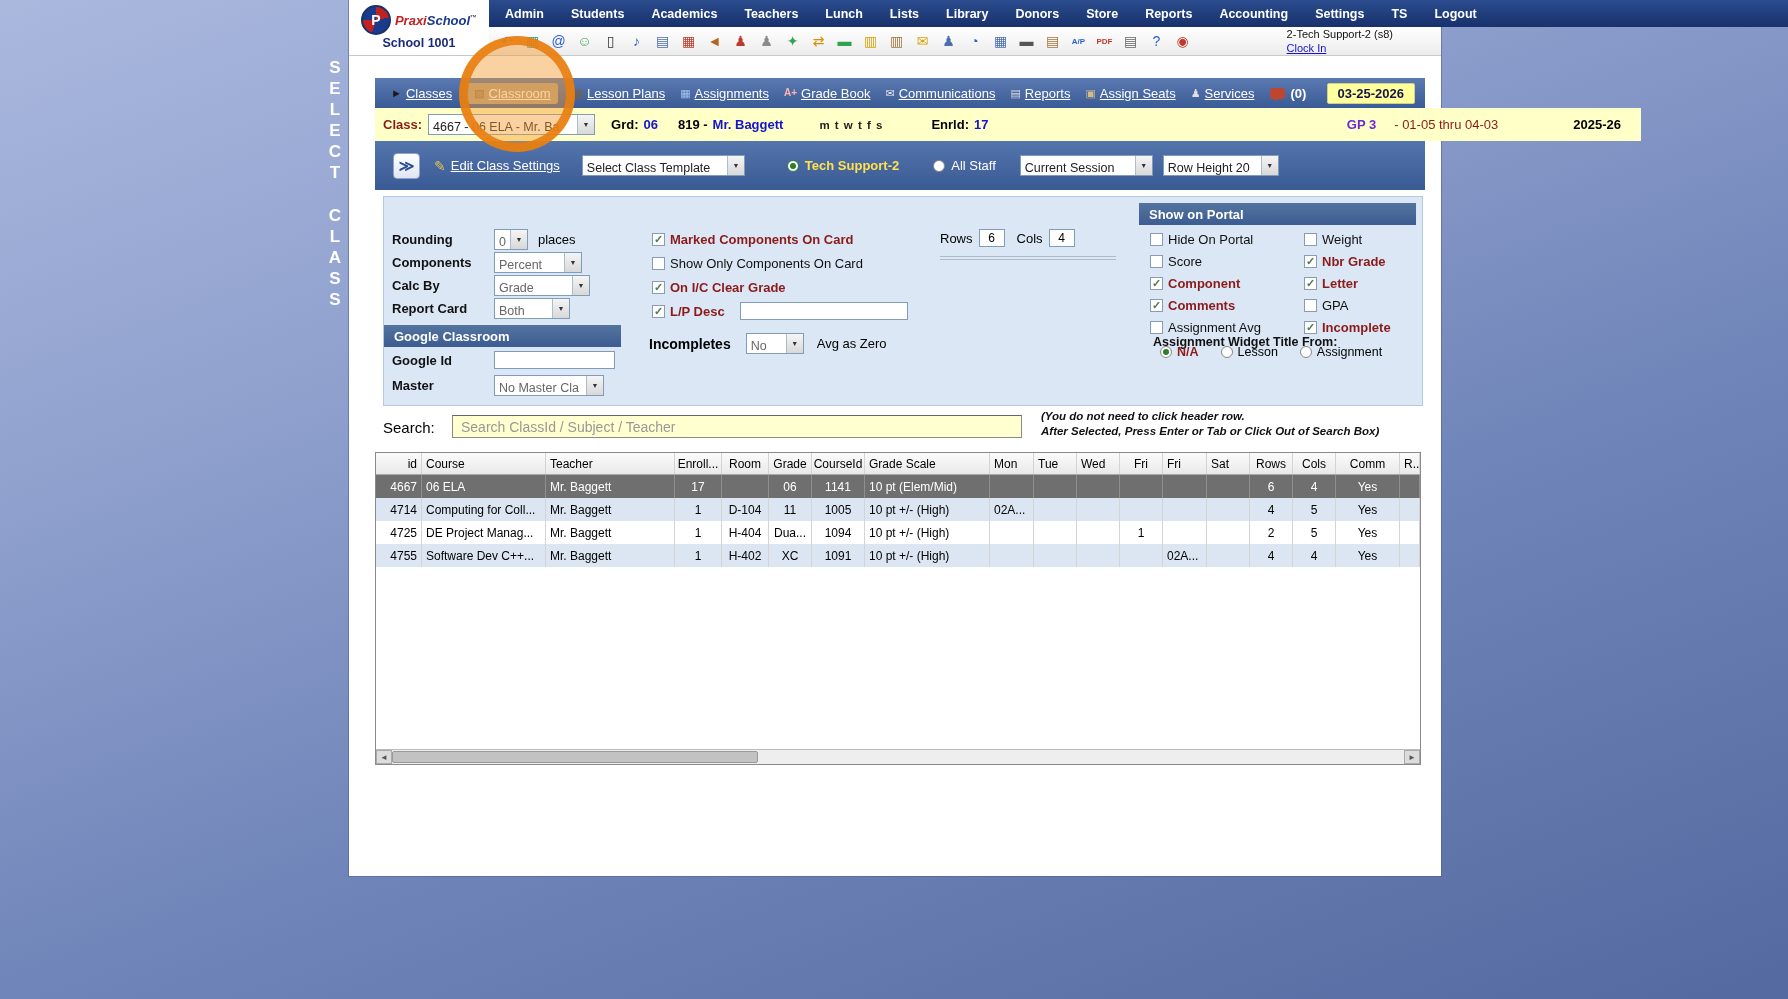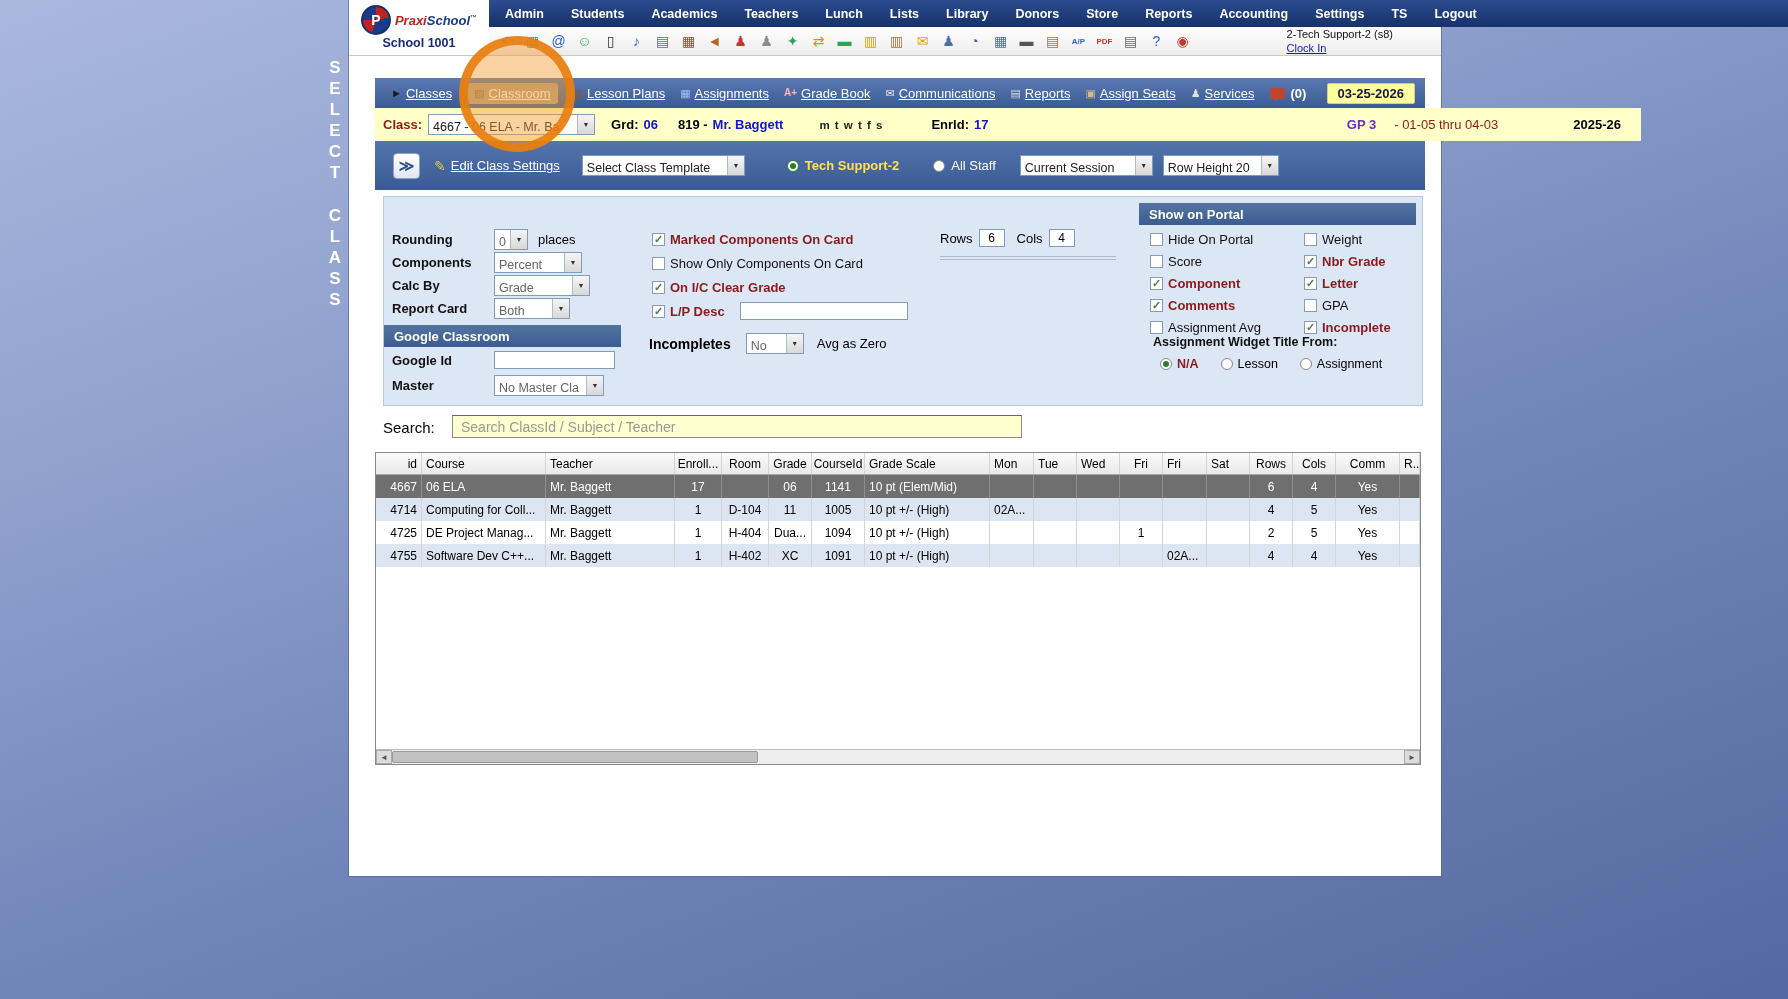--- a/index.html
+++ b/index.html
@@ -105,21 +105,21 @@
   .incomp{position:absolute;left:265px;top:136px;display:flex;align-items:center}
   .incomp .ilabel{font-weight:bold;font-size:14px}
   .rowscols{position:absolute;left:556px;top:32px;width:176px;font-size:13px}
   .rcline{display:flex;align-items:center;gap:6px}
   .divider{border-top:1px solid #aeb9cc;margin-top:9px}
   .lunch{margin-top:4px}
   .portalcol{position:absolute;top:31px}
   .portalcol .chk{height:22px}
   .pc1{left:766px}.pc2{left:920px}
   .widget-title{position:absolute;left:769px;top:138px;font-size:12.5px;font-weight:bold;color:#111}
-  .widget-radios{position:absolute;left:776px;top:160px;display:flex;align-items:center;gap:22px;font-size:12.5px}
+  .widget-radios{position:absolute;left:776px;top:148px;display:flex;align-items:center;gap:22px;font-size:12.5px}
   .rdo{display:flex;align-items:center;gap:5px;cursor:pointer}
 
   
   .searchlabel{position:absolute;left:34px;top:419px;font-size:15px;font-weight:normal}
   .searchinput{position:absolute;left:103px;top:415px;width:570px;height:23px;background:#ffffcf;
     border:1px solid #8a8a8a;border-top-color:#666;font-size:14px;padding:0 8px;font-family:inherit;color:#333}
   .searchinput::placeholder{color:#999}
   .searchnote{position:absolute;left:692px;top:409px;font-size:11.5px;font-style:italic;font-weight:bold;line-height:15px;color:#111}
 
   
@@ -454,20 +454,24 @@
         </label>
         <label class="rdo">
           <span class="rd"></span>
           <span>Assignment</span>
         </label>
       </div>
   </div>
 
   <div class="searchlabel">Search:</div>
   <input class="searchinput" placeholder="Search ClassId / Subject / Teacher" style="">
+  <div class="searchnote">
+    <div>(You do not need to click header row.</div>
+    <div>After Selected, Press Enter or Tab or Click Out of Search Box)</div>
+  </div>
 
   <div class="gridwrap">
     <div class="grow head" id="gh">
         <span class="gcell a-r" style="width: 46px;">id</span>
         <span class="gcell" style="width: 124px;">Course</span>
         <span class="gcell" style="width: 129px;">Teacher</span>
         <span class="gcell a-c" style="width: 47px;">Enroll...</span>
         <span class="gcell a-c" style="width: 47px;">Room</span>
         <span class="gcell a-c" style="width: 43px;">Grade</span>
         <span class="gcell a-c" style="width: 53px;">CourseId</span>

